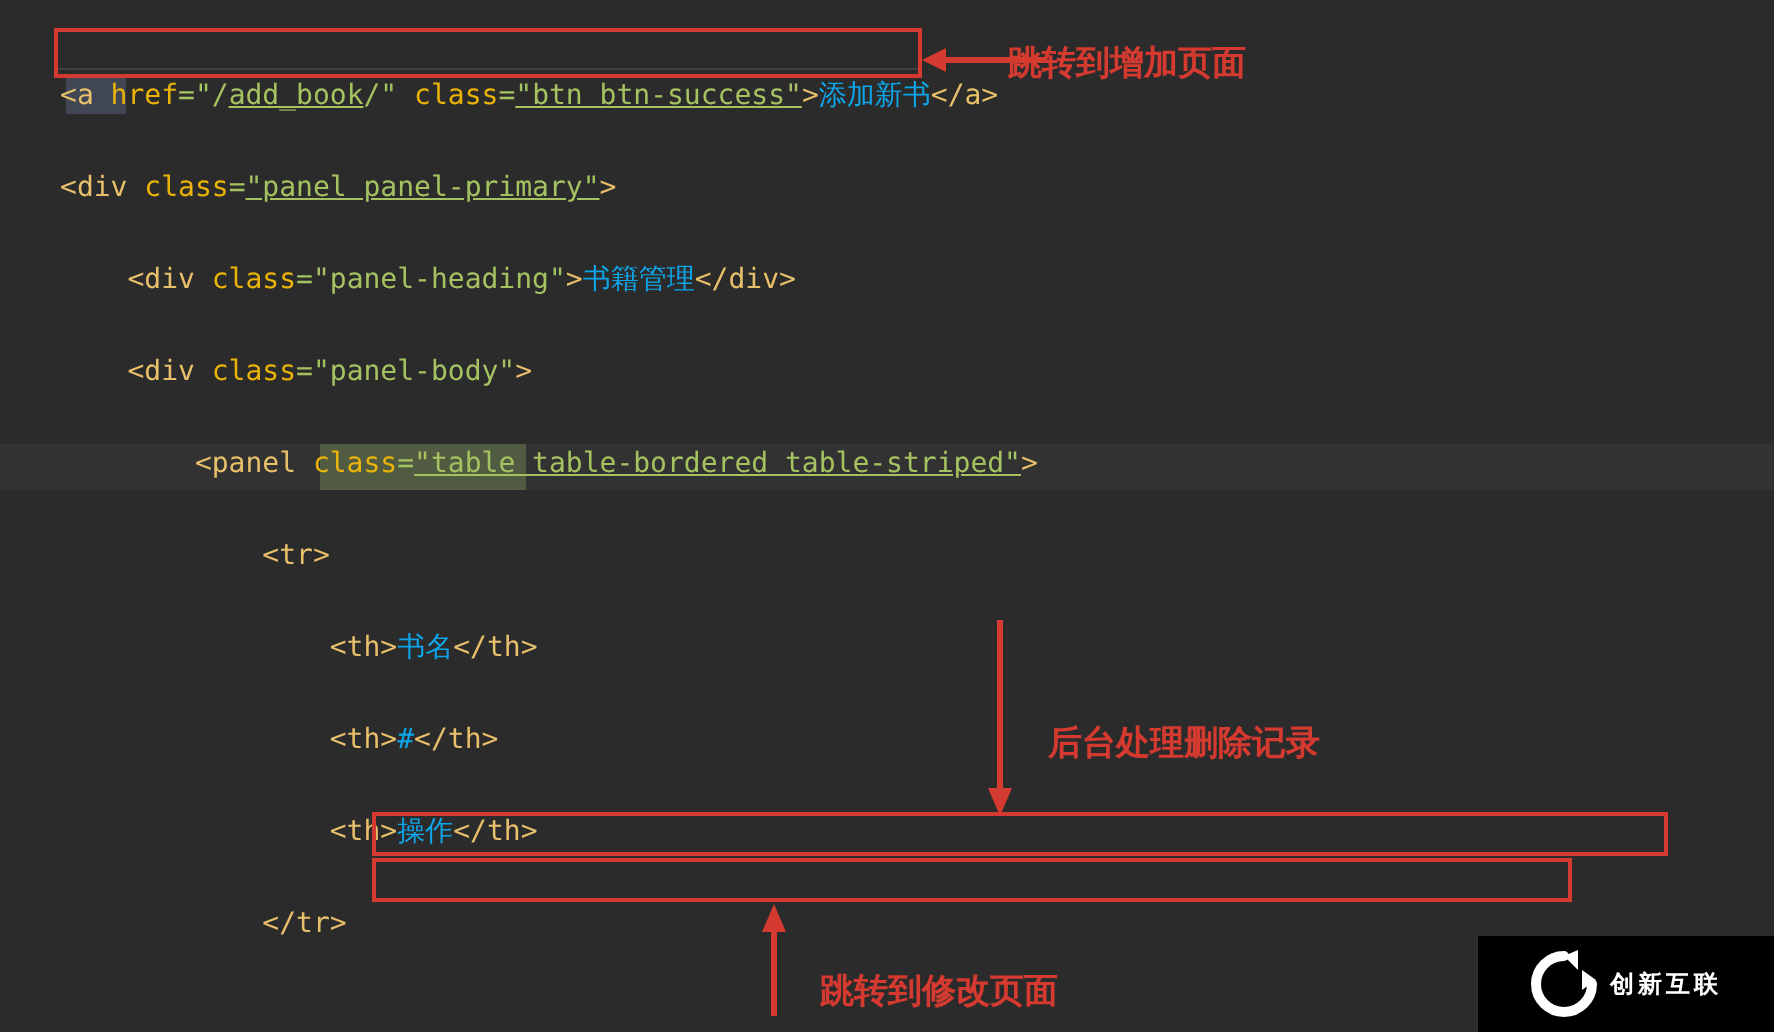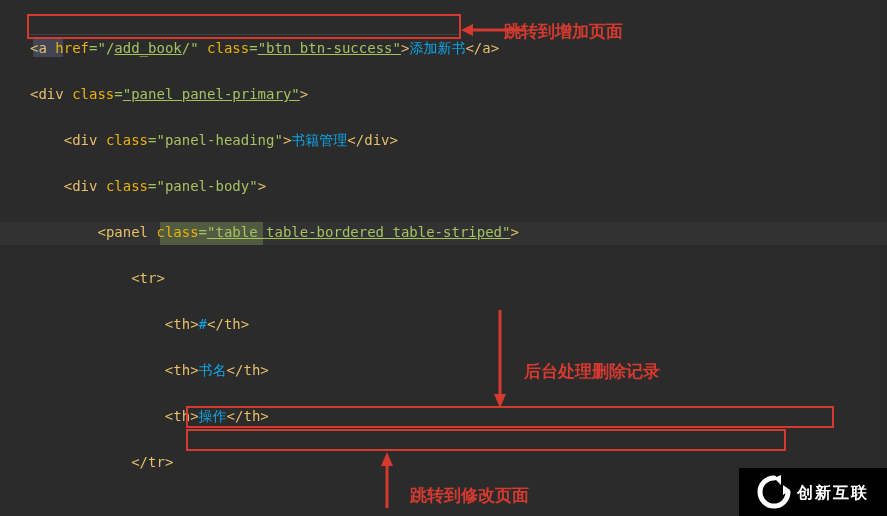--- a/index.html
+++ b/index.html
@@ -57,38 +57,38 @@
   .watermark {
     position:absolute; right:0; bottom:0; width:148px; height:48px;
     background:#000; display:flex; align-items:center; justify-content:center;
     color:#fff; font-family:"Microsoft YaHei",sans-serif;
   }
   .watermark .wm-icon {
     width:34px; height:34px; border-radius:50%;
     position:relative; margin-right:6px;
   }
   .watermark .wm-icon svg { position:absolute; top:0; left:0; }
-  .watermark .wm-text { font-size:16px; font-weight:bold; letter-spacing:2px; }
+  .watermark .wm-text { font-size:12px; font-weight:bold; letter-spacing:2px; }
 </style>
 </head>
 <body>
 
 <div class="hl-box-line3"></div>
 <div class="caret-row"></div>
 <div class="hl-box-gray"></div>
 
 <div class="code-area">
 <span class="line"><span class="tag">&lt;</span><span class="tag">a </span><span class="attr">href</span><span class="str">=</span><span class="str">"/</span><span class="str uline">add_book</span><span class="str">/" </span><span class="attr">class</span><span class="str">=</span><span class="str uline">"btn btn-success"</span><span class="tag">&gt;</span><span class="txt">添加新书</span><span class="tag">&lt;</span><span class="tag">/a</span><span class="tag">&gt;</span></span>
 <span class="line"><span class="tag">&lt;</span><span class="tag">div </span><span class="attr">class</span><span class="str">=</span><span class="str uline">"panel panel-primary"</span><span class="tag">&gt;</span></span>
 <span class="line">    <span class="tag">&lt;</span><span class="tag">div </span><span class="attr">class</span><span class="str">=</span><span class="str">"panel-heading"</span><span class="tag">&gt;</span><span class="txt">书籍管理</span><span class="tag">&lt;</span><span class="tag">/div</span><span class="tag">&gt;</span></span>
 <span class="line">    <span class="tag">&lt;</span><span class="tag">div </span><span class="attr">class</span><span class="str">=</span><span class="str">"panel-body"</span><span class="tag">&gt;</span></span>
 <span class="line">        <span class="tag">&lt;</span><span class="tag">panel </span><span class="attr">class</span><span class="str">=</span><span class="str uline">"table table-bordered table-striped"</span><span class="tag">&gt;</span></span>
 <span class="line">            <span class="tag">&lt;</span><span class="tag">tr</span><span class="tag">&gt;</span></span>
+<span class="line">                <span class="tag">&lt;</span><span class="tag">th</span><span class="tag">&gt;</span><span class="txt">书名</span><span class="tag">&lt;</span><span class="tag">/th</span><span class="tag">&gt;</span></span>
 <span class="line">                <span class="tag">&lt;</span><span class="tag">th</span><span class="tag">&gt;</span><span class="txt">#</span><span class="tag">&lt;</span><span class="tag">/th</span><span class="tag">&gt;</span></span>
-<span class="line">                <span class="tag">&lt;</span><span class="tag">th</span><span class="tag">&gt;</span><span class="txt">书名</span><span class="tag">&lt;</span><span class="tag">/th</span><span class="tag">&gt;</span></span>
 <span class="line">                <span class="tag">&lt;</span><span class="tag">th</span><span class="tag">&gt;</span><span class="txt">操作</span><span class="tag">&lt;</span><span class="tag">/th</span><span class="tag">&gt;</span></span>
 <span class="line">            <span class="tag">&lt;</span><span class="tag">/tr</span><span class="tag">&gt;</span></span>
 
 
 
 
 
 
 
 

